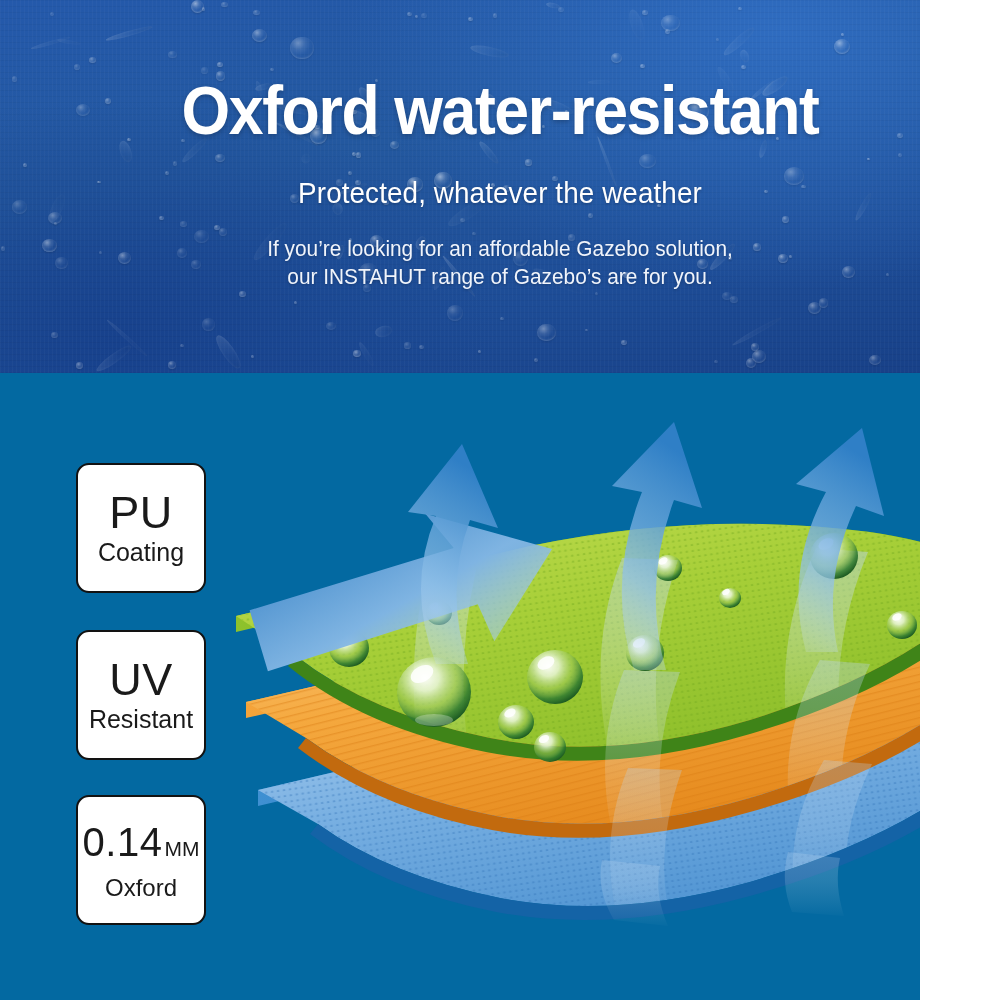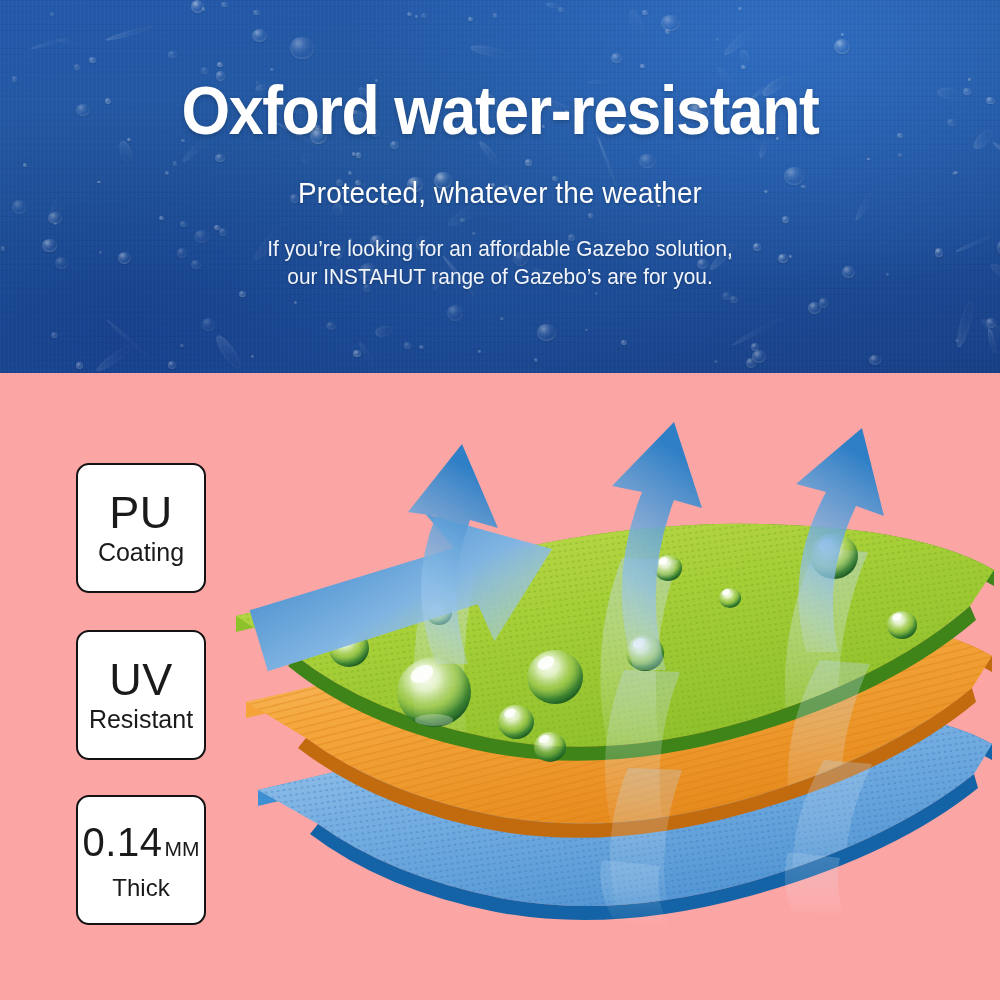--- a/index.html
+++ b/index.html
@@ -2,21 +2,21 @@
 <html><head>
 <meta charset="utf-8">
 <style>
   html,body{margin:0;padding:0;}
   body{
     width:1000px;height:1000px;
     background:#ffffff;
     font-family:"Liberation Sans",sans-serif;
     overflow:hidden;
   }
-  #page{position:relative;width:1000px;height:1000px;overflow:hidden;background:#fca5a5;}
+  #page{position:relative;width:920px;height:1000px;overflow:hidden;background:#0369a1;}
 
   
   .banner{
     position:absolute;left:0;top:0;width:1000px;height:373px;
     overflow:hidden;
     background:
       radial-gradient(ellipse 700px 420px at 78% 8%, #2f6cc0 0%, rgba(47,108,192,0) 62%),
       radial-gradient(ellipse 560px 360px at 12% 92%, #17418c 0%, rgba(23,65,140,0) 68%),
       linear-gradient(170deg,#2459ab 0%,#23589f 38%,#1d4c96 72%,#173f86 100%);
   }
@@ -329,21 +329,21 @@
       <span>PU</span>
     </div>
     <div class="badge-sub">Coating</div>
   </div>
 
   <div class="badge" id="badge-th">
     <div class="badge-main">
       <span>0.14</span>
         <span class="unit">MM</span>
     </div>
-    <div class="badge-sub">Thick</div>
+    <div class="badge-sub">Oxford</div>
   </div>
 
   <div class="illus">
     <svg viewBox="0 0 770 520" xmlns="http://www.w3.org/2000/svg">
       <defs>
 
         <pattern id="dotGreen" width="6" height="6" patternUnits="userSpaceOnUse" patternTransform="rotate(-8)">
           <rect width="6" height="6" fill="none"></rect>
           <ellipse cx="2" cy="2" rx="1.5" ry="0.85" fill="#6ea81f" opacity=".55"></ellipse>
         </pattern>

